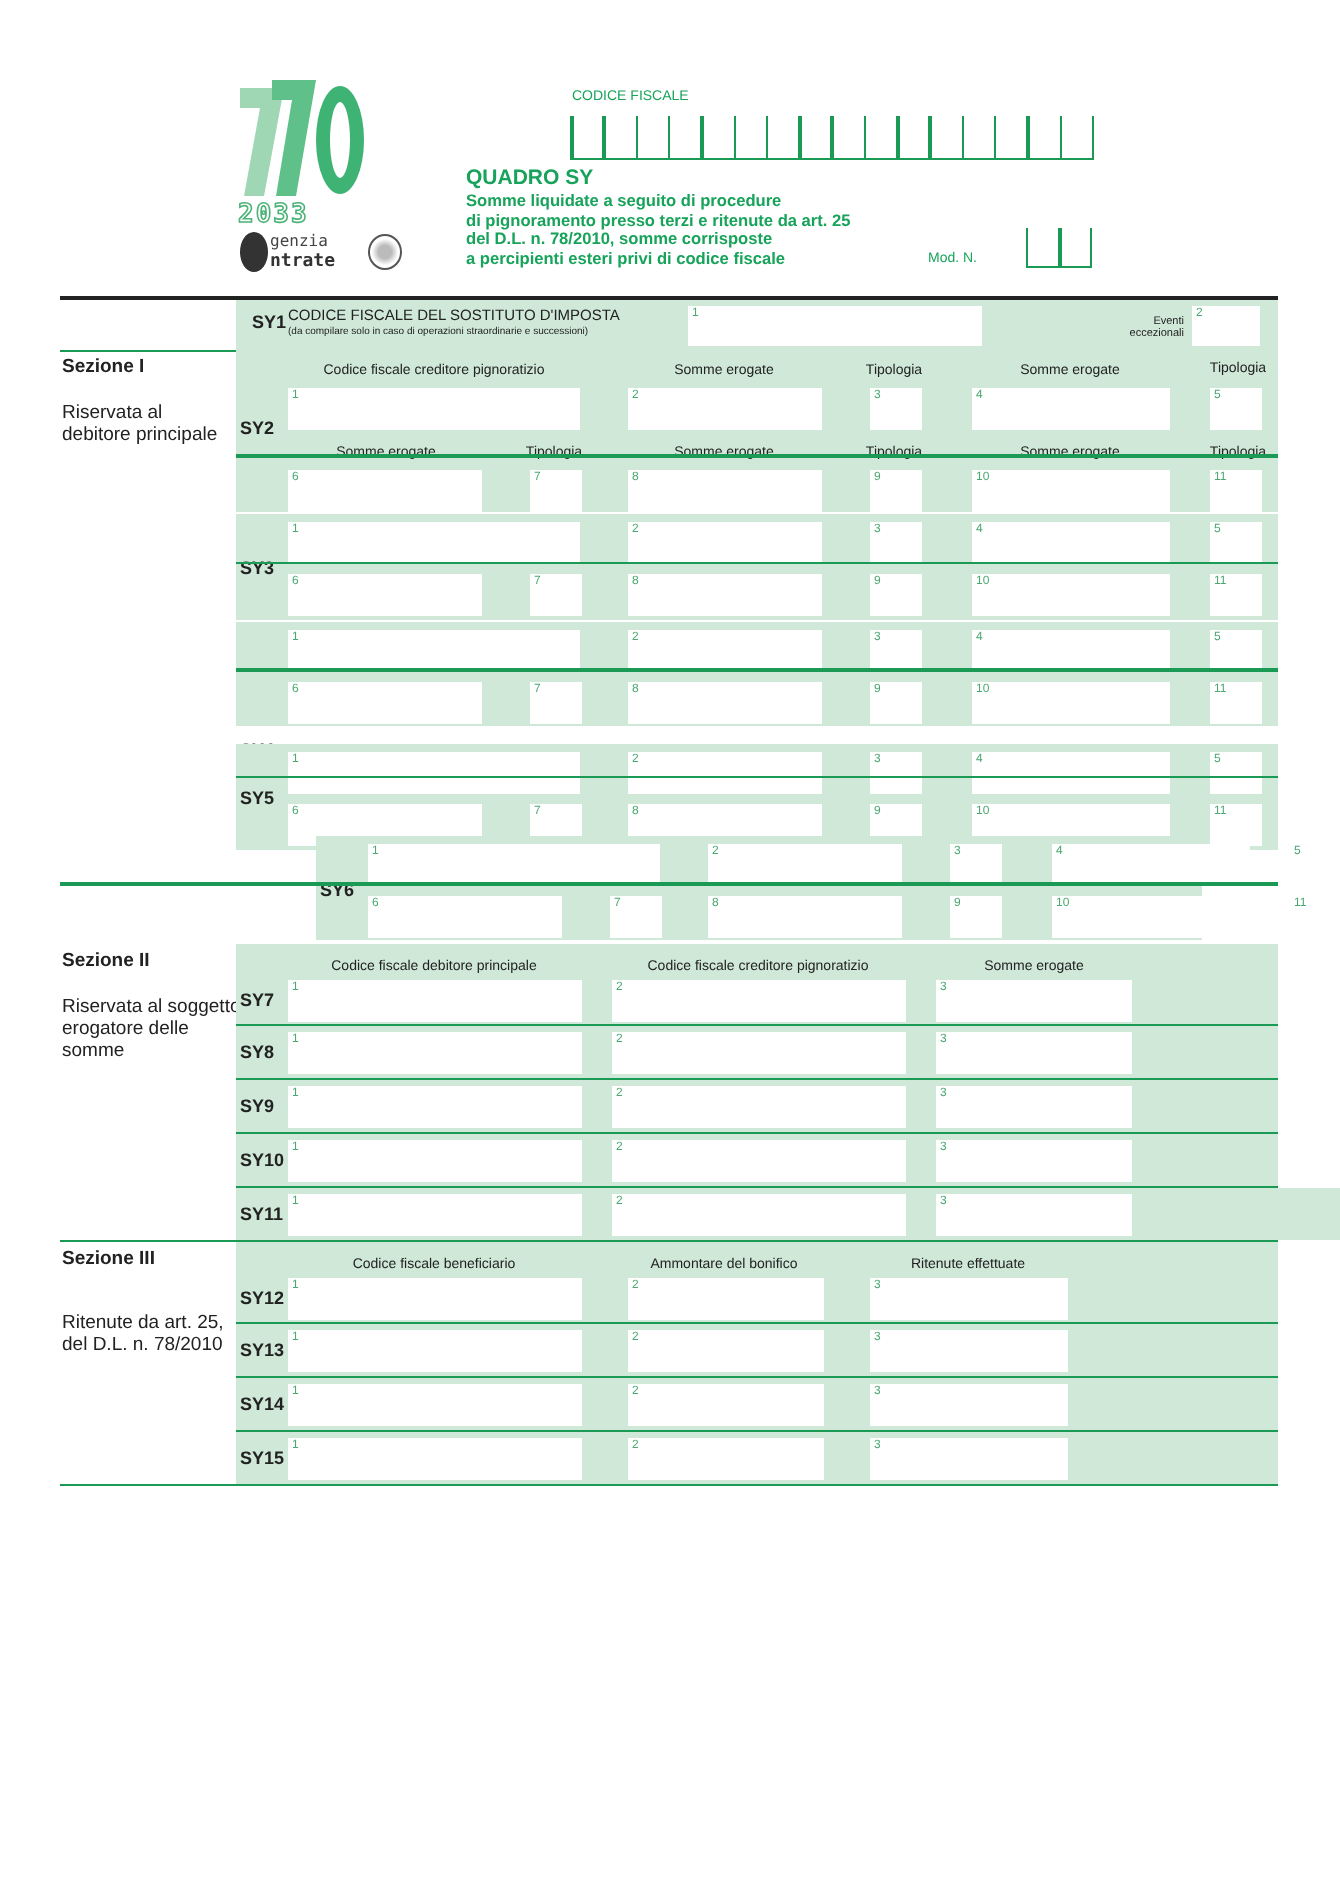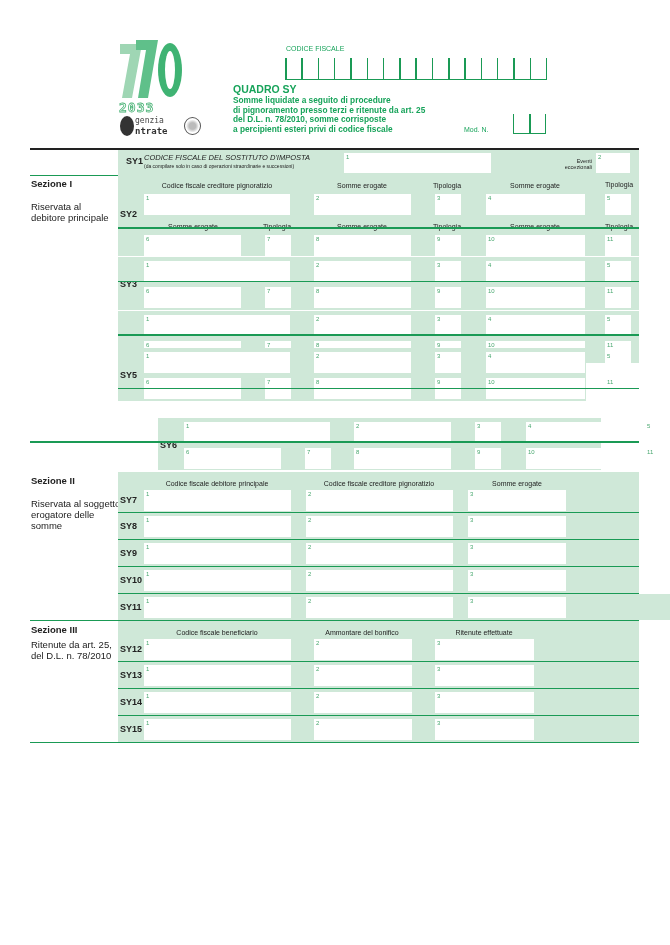--- a/index.html
+++ b/index.html
@@ -70,21 +70,21 @@
   </div>
   <div class="abs green" style="left:464px;top:126px;font-size:7px;font-family:'Liberation Sans',sans-serif;">Mod. N.</div>
   <div class="abs" style="left:513px;top:114px;width:33px;height:20px;border-left:1.5px solid #1a9a55;border-right:1.5px solid #1a9a55;border-bottom:1.5px solid #1a9a55;box-sizing:border-box;">
     <div class="abs" style="left:15px;top:0;width:1.5px;height:19px;background:#1a9a55;"></div>
   </div>
 </div>
 
 <div class="abs" style="left:30px;top:148px;width:609px;height:1.5px;background:#222;"></div>
 <div class="abs lg" style="left:118px;top:149.5px;width:521px;height:25px;">
   <div class="rowlbl" style="left:8px;top:6px;">SY1</div>
-  <div class="abs" style="left:26px;top:3px;font-size:7.5px;font-family:'Liberation Sans',sans-serif;font-style:italic;">CODICE FISCALE DEL SOSTITUTO D'IMPOSTA</div>
+  <div class="abs" style="left:26px;top:3px;font-size:7.5px;font-family:'Liberation Sans',sans-serif;">CODICE FISCALE DEL SOSTITUTO D'IMPOSTA</div>
   <div class="abs" style="left:26px;top:13px;font-size:5px;font-family:'Liberation Sans',sans-serif;">(da compilare solo in caso di operazioni straordinarie e successioni)</div>
   <div class="box" style="left:226px;top:3px;width:147px;height:20px;">
       <span class="num">1</span>
     </div>
   <div class="abs" style="left:430px;top:8px;font-size:5.5px;text-align:right;line-height:6px;width:44px;font-family:'Liberation Sans',sans-serif;">
     <div>Eventi</div>
     <div>eccezionali</div>
   </div>
   <div class="box" style="left:478px;top:3px;width:34px;height:20px;">
       <span class="num">2</span>
@@ -101,21 +101,21 @@
 
 <div class="sec-title" style="left:31px;top:475px;">Sezione II</div>
 <div class="sec-desc" style="left:31px;top:498px;">
   <div>Riservata al soggetto</div>
   <div>erogatore delle</div>
   <div>somme</div>
 </div>
 <div id="sez2"></div>
 
 <div class="sec-title" style="left:31px;top:624px;">Sezione III</div>
-<div class="sec-desc" style="left:31px;top:639px;">
+<div class="sec-desc" style="left:31px;top:656px;">
   <div>Ritenute da art. 25,</div>
   <div>del D.L. n. 78/2010</div>
 </div>
 <div id="sez3"></div>
 
 <div class="abs lg" style="left: 118px; top: 175px; width: 521px; height: 80.5px;">
     <div class="rowlbl" style="left: 2px; top: 34px;">SY2</div>
     <div class="box" style="left: 26px; top: 19px; width: 146px; height: 21px;">
       <span class="num">1</span>
     </div>
@@ -229,21 +229,21 @@
       <span class="num">9</span>
     </div>
     <div class="box" style="left: 368px; top: 30px; width: 99px; height: 21px;">
       <span class="num">10</span>
     </div>
     <div class="box" style="left: 487px; top: 30px; width: 26px; height: 21px;">
       <span class="num">11</span>
     </div>
   </div>
 <div class="gline" style="left: 118px; top: 334px; width: 521px;"></div>
-<div class="abs lg" style="left: 118px; top: 348px; width: 468px; height: 52.5px;">
+<div class="abs lg" style="left: 118px; top: 372px; width: 521px; height: 52.5px;">
     <div class="rowlbl" style="left: 2px; top: 22px;">SY5</div>
     <div class="box" style="left: 26px; top: 4px; width: 146px; height: 21px;">
       <span class="num">1</span>
     </div>
     <div class="box" style="left: 196px; top: 4px; width: 97px; height: 21px;">
       <span class="num">2</span>
     </div>
     <div class="box" style="left: 317px; top: 4px; width: 26px; height: 21px;">
       <span class="num">3</span>
     </div>

